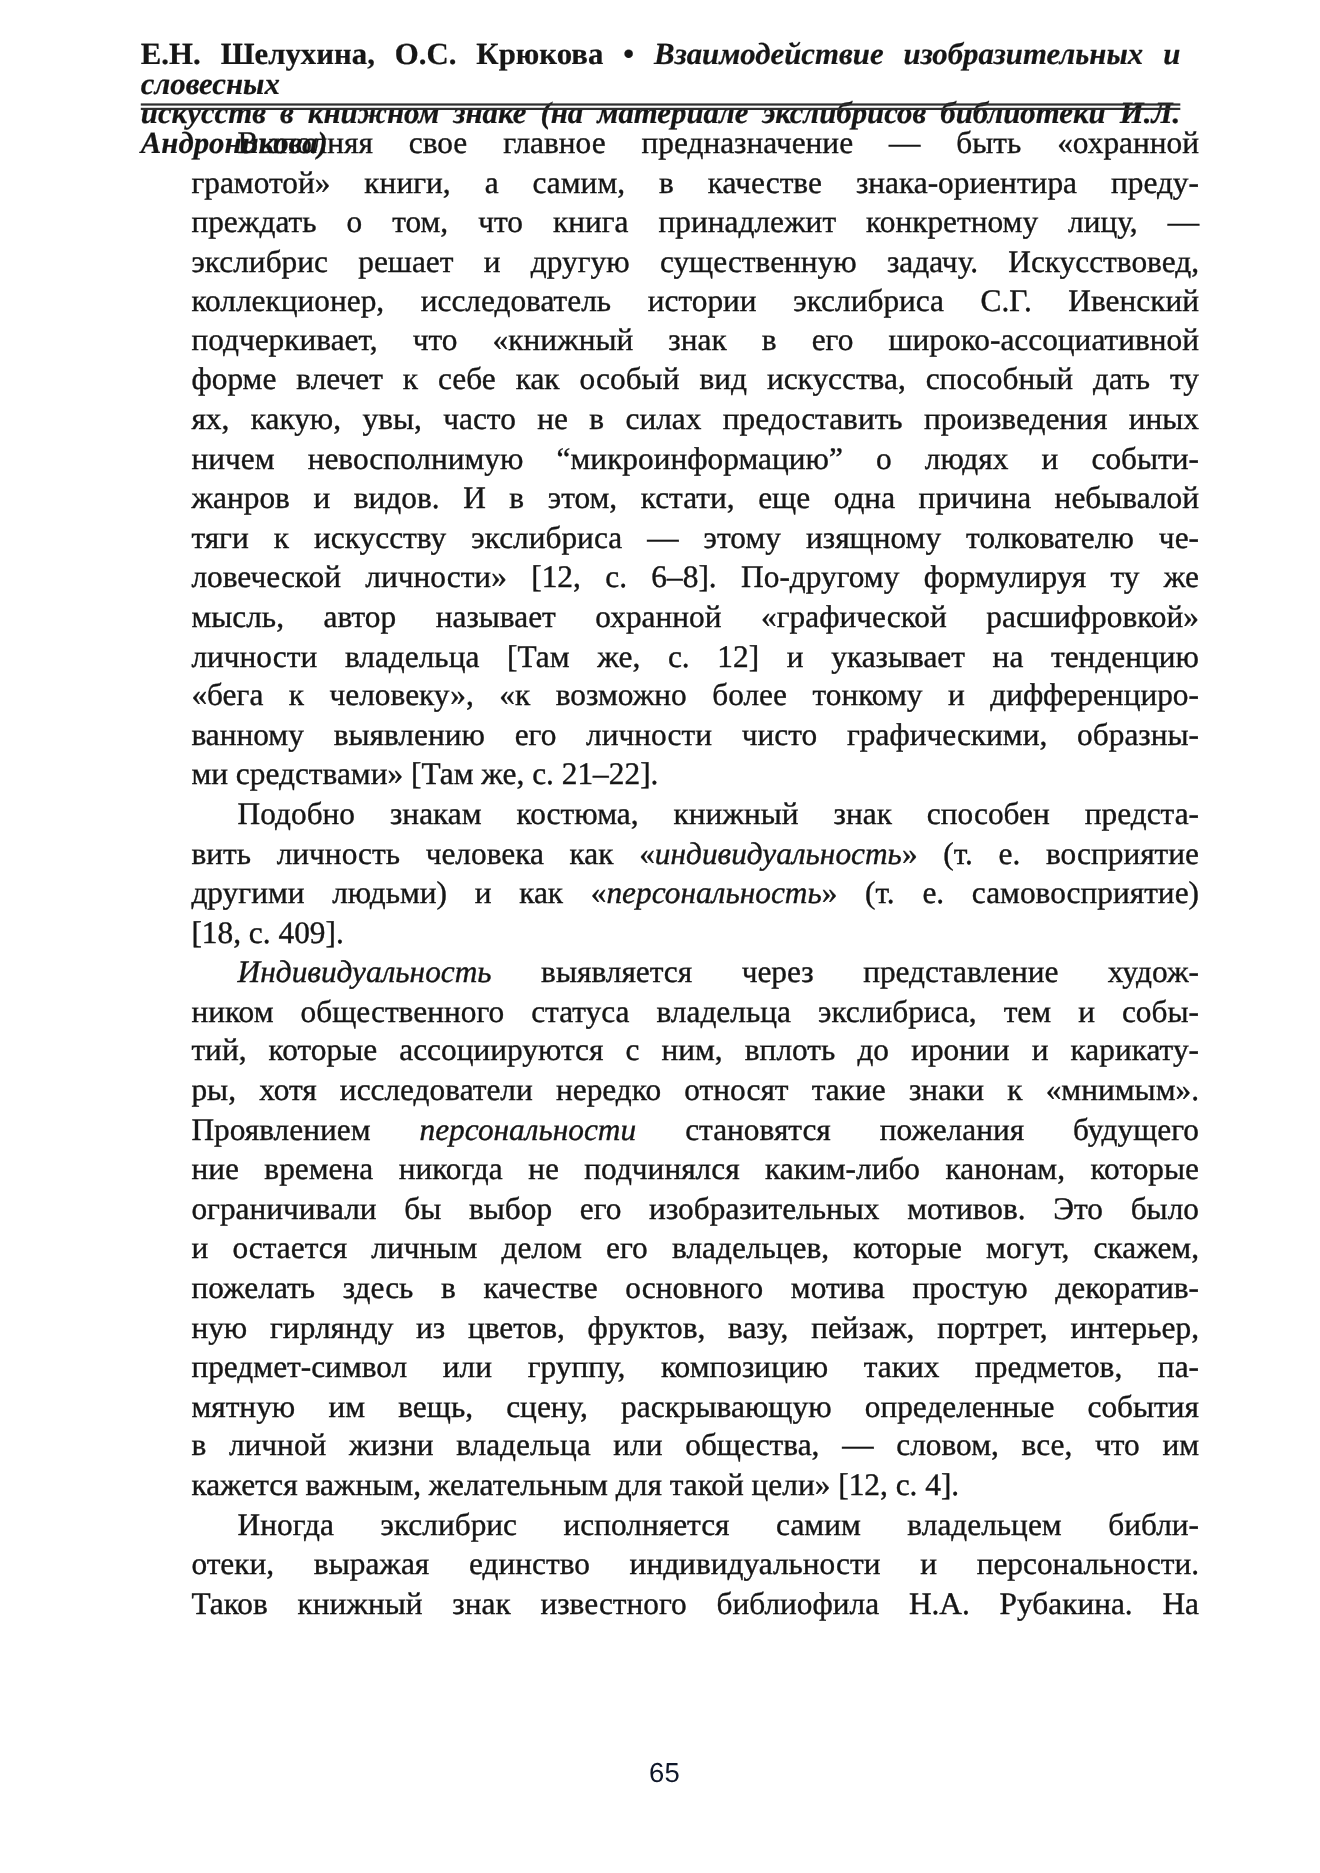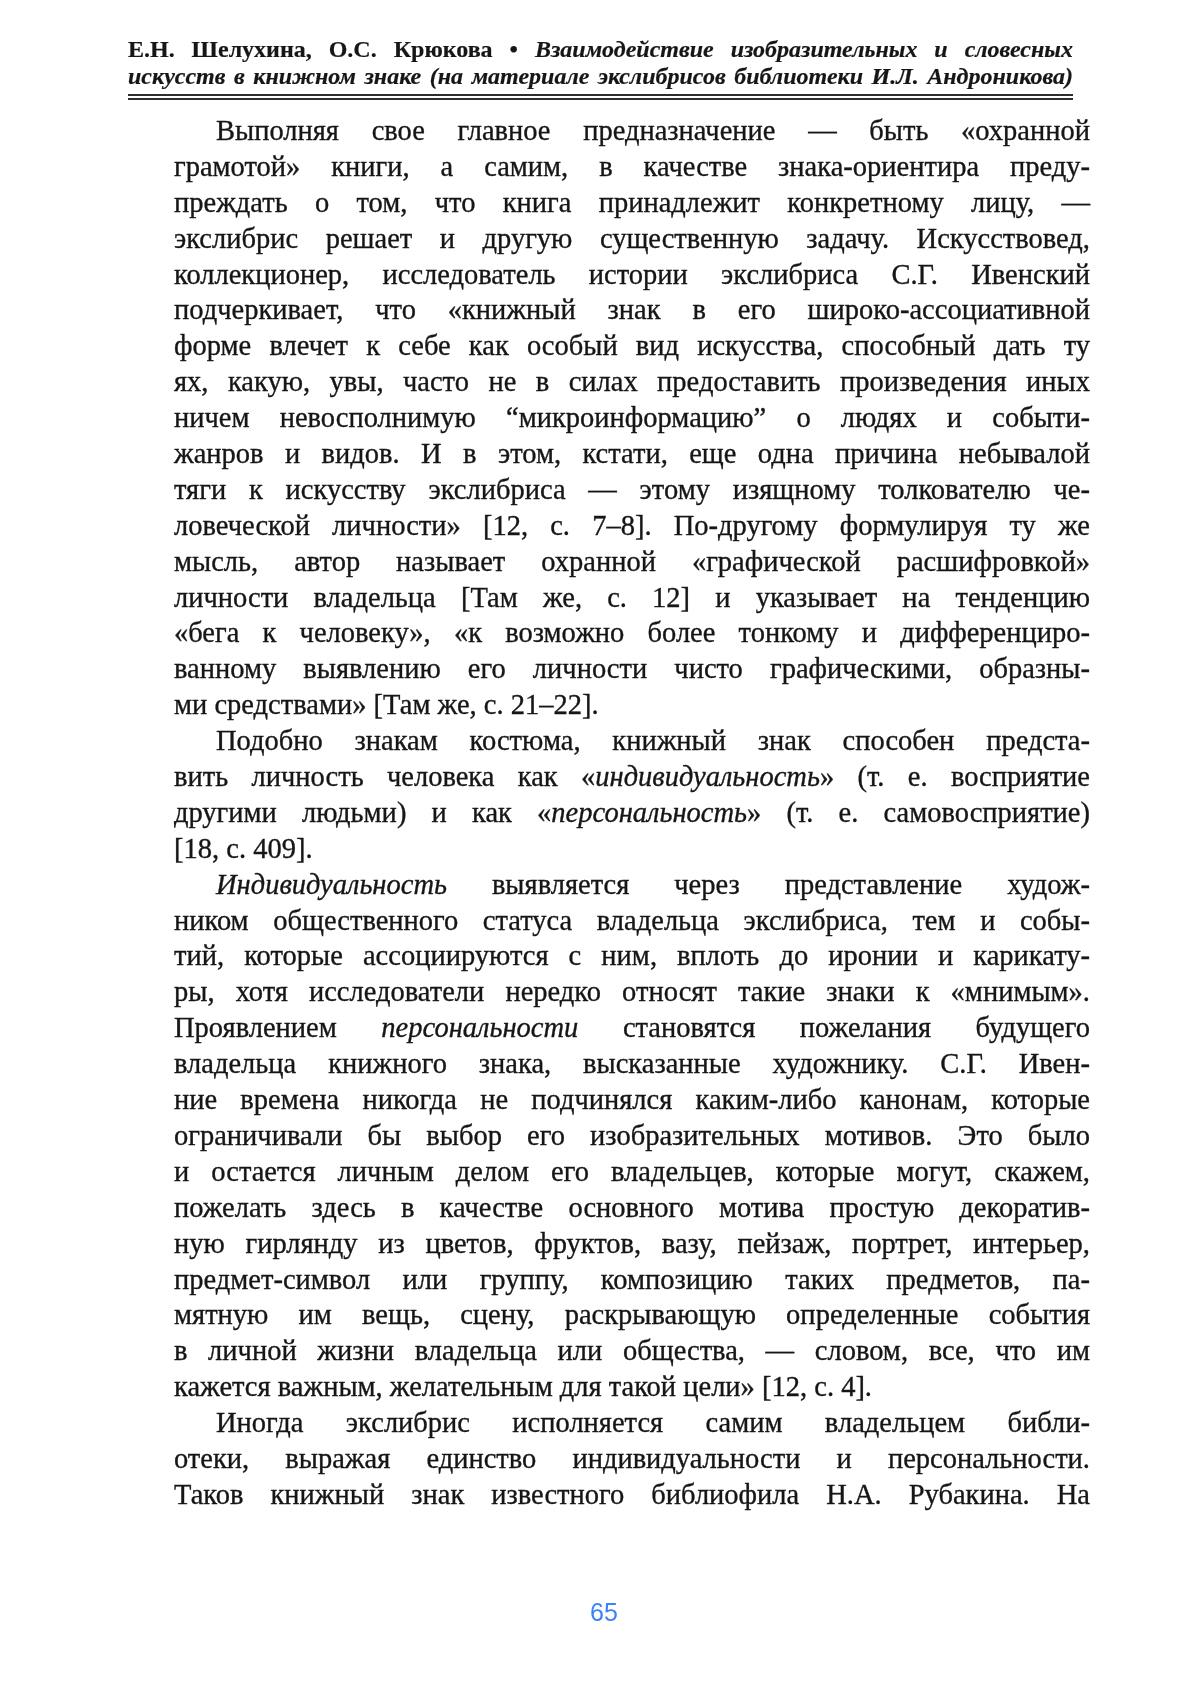--- a/index.html
+++ b/index.html
@@ -14,21 +14,21 @@
     background: #ffffff;
     font-family: "Liberation Serif", "DejaVu Serif", serif;
     color: #161616;
     overflow: hidden;
   }
   .running-header {
     position: absolute;
     left: 128px;
     top: 36px;
     width: 945px;
-    font-size: 24px;
+    font-size: 28px;
     line-height: 27px;
     font-weight: bold;
     -webkit-text-stroke: 0.2px #161616;
   }
   .running-header .hline {
     text-align: justify;
     text-align-last: justify;
   }
   .header-rule {
     position: absolute;
@@ -68,21 +68,21 @@
     font-style: italic;
   }
   .page-number {
     position: absolute;
     left: 146px;
     top: 1598px;
     width: 916px;
     text-align: center;
     font-family: "Liberation Sans", "DejaVu Sans", sans-serif;
     font-size: 25px;
-    color: #3b82f6;
+    color: #0f172a;
   }
 </style>
 </head>
 <body>
 
 <div class="page">
   <div class="running-header" id="running-header">
       <div class="hline"><span>Е.Н. Шелухина, О.С. Крюкова</span><span> • </span><span class="it">Взаимодействие изобразительных и словесных</span></div>
       <div class="hline"><span class="it">искусств в книжном знаке (на материале экслибрисов библиотеки И.Л. Андроникова)</span></div>
     </div>
@@ -92,36 +92,35 @@
       <div class="tline"><span>грамотой» книги, а самим, в качестве знака-ориентира преду-</span></div>
       <div class="tline"><span>преждать о том, что книга принадлежит конкретному лицу, —</span></div>
       <div class="tline"><span>экслибрис решает и другую существенную задачу. Искусствовед,</span></div>
       <div class="tline"><span>коллекционер, исследователь истории экслибриса С.Г. Ивенский</span></div>
       <div class="tline"><span>подчеркивает, что «книжный знак в его широко-ассоциативной</span></div>
       <div class="tline"><span>форме влечет к себе как особый вид искусства, способный дать ту</span></div>
       <div class="tline"><span>ях, какую, увы, часто не в силах предоставить произведения иных</span></div>
       <div class="tline"><span>ничем невосполнимую “микроинформацию” о людях и событи-</span></div>
       <div class="tline"><span>жанров и видов. И в этом, кстати, еще одна причина небывалой</span></div>
       <div class="tline"><span>тяги к искусству экслибриса — этому изящному толкователю че-</span></div>
-      <div class="tline"><span>ловеческой личности» [12, с. 7–8]. По-другому формулируя ту же</span></div>
+      <div class="tline"><span>ловеческой личности» [12, с. 6–8]. По-другому формулируя ту же</span></div>
       <div class="tline"><span>мысль, автор называет охранной «графической расшифровкой»</span></div>
       <div class="tline"><span>личности владельца [Там же, с. 12] и указывает на тенденцию</span></div>
       <div class="tline"><span>«бега к человеку», «к возможно более тонкому и дифференциро-</span></div>
       <div class="tline"><span>ванному выявлению его личности чисто графическими, образны-</span></div>
       <div class="tline last"><span>ми средствами» [Там же, с. 21–22].</span></div>
       <div class="tline indent"><span>Подобно знакам костюма, книжный знак способен предста-</span></div>
       <div class="tline"><span>вить личность человека как «</span><span class="it">индивидуальность</span><span>» (т. е. восприятие</span></div>
       <div class="tline"><span>другими людьми) и как «</span><span class="it">персональность</span><span>» (т. е. самовосприятие)</span></div>
       <div class="tline last"><span>[18, с. 409].</span></div>
       <div class="tline indent"><span class="it">Индивидуальность</span><span> выявляется через представление худож-</span></div>
       <div class="tline"><span>ником общественного статуса владельца экслибриса, тем и собы-</span></div>
       <div class="tline"><span>тий, которые ассоциируются с ним, вплоть до иронии и карикату-</span></div>
       <div class="tline"><span>ры, хотя исследователи нередко относят такие знаки к «мнимым».</span></div>
       <div class="tline"><span>Проявлением </span><span class="it">персональности</span><span> становятся пожелания будущего</span></div>
-      <div class="tline"><span>владельца книжного знака, высказанные художнику. С.Г. Ивен-</span></div>
       <div class="tline"><span>ние времена никогда не подчинялся каким-либо канонам, которые</span></div>
       <div class="tline"><span>ограничивали бы выбор его изобразительных мотивов. Это было</span></div>
       <div class="tline"><span>и остается личным делом его владельцев, которые могут, скажем,</span></div>
       <div class="tline"><span>пожелать здесь в качестве основного мотива простую декоратив-</span></div>
       <div class="tline"><span>ную гирлянду из цветов, фруктов, вазу, пейзаж, портрет, интерьер,</span></div>
       <div class="tline"><span>предмет-символ или группу, композицию таких предметов, па-</span></div>
       <div class="tline"><span>мятную им вещь, сцену, раскрывающую определенные события</span></div>
       <div class="tline"><span>в личной жизни владельца или общества, — словом, все, что им</span></div>
       <div class="tline last"><span>кажется важным, желательным для такой цели» [12, с. 4].</span></div>
       <div class="tline indent"><span>Иногда экслибрис исполняется самим владельцем библи-</span></div>

